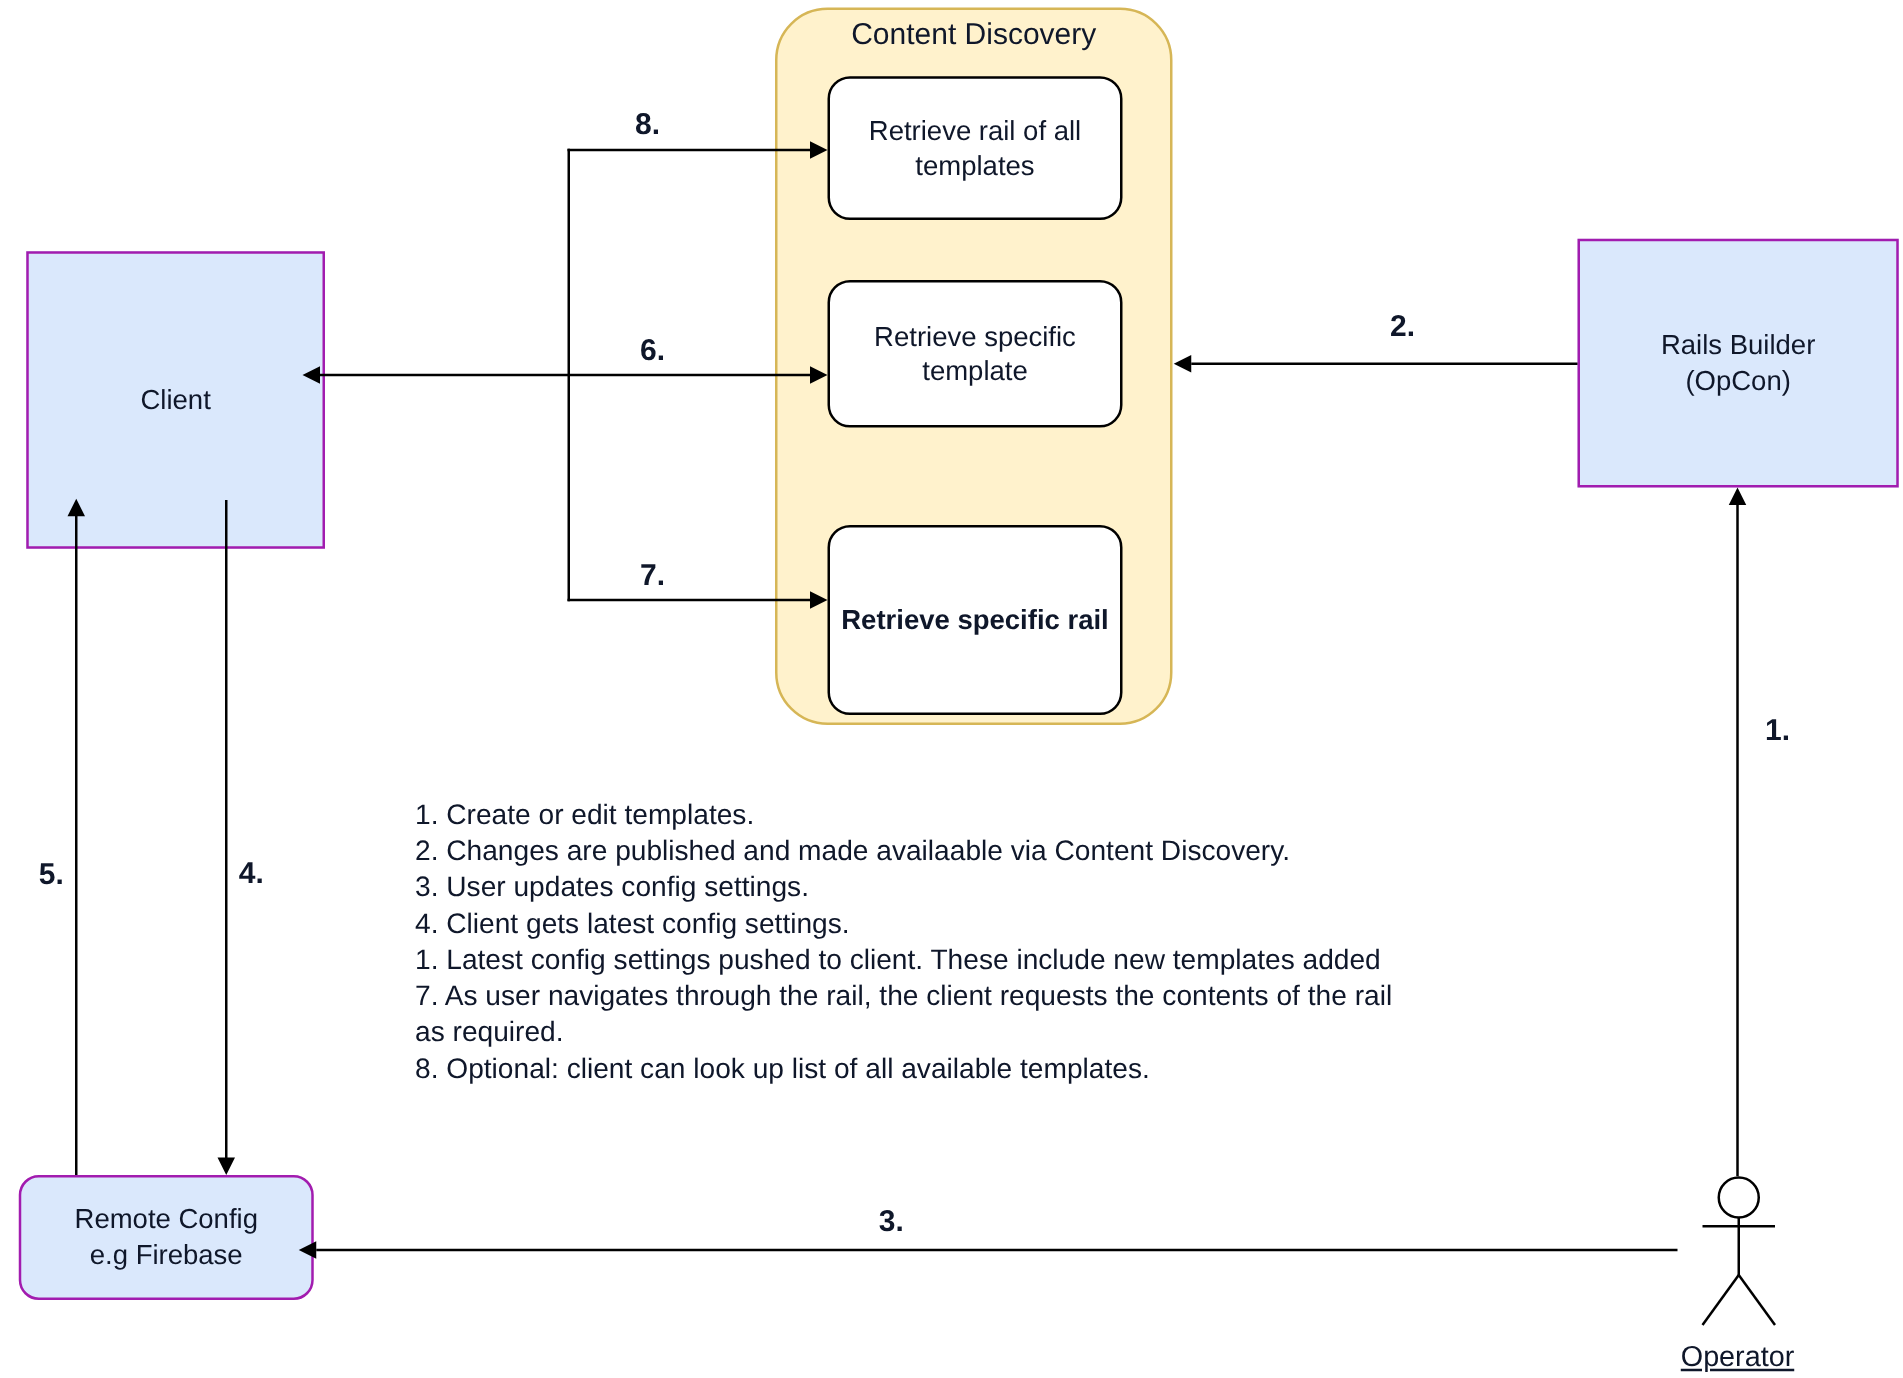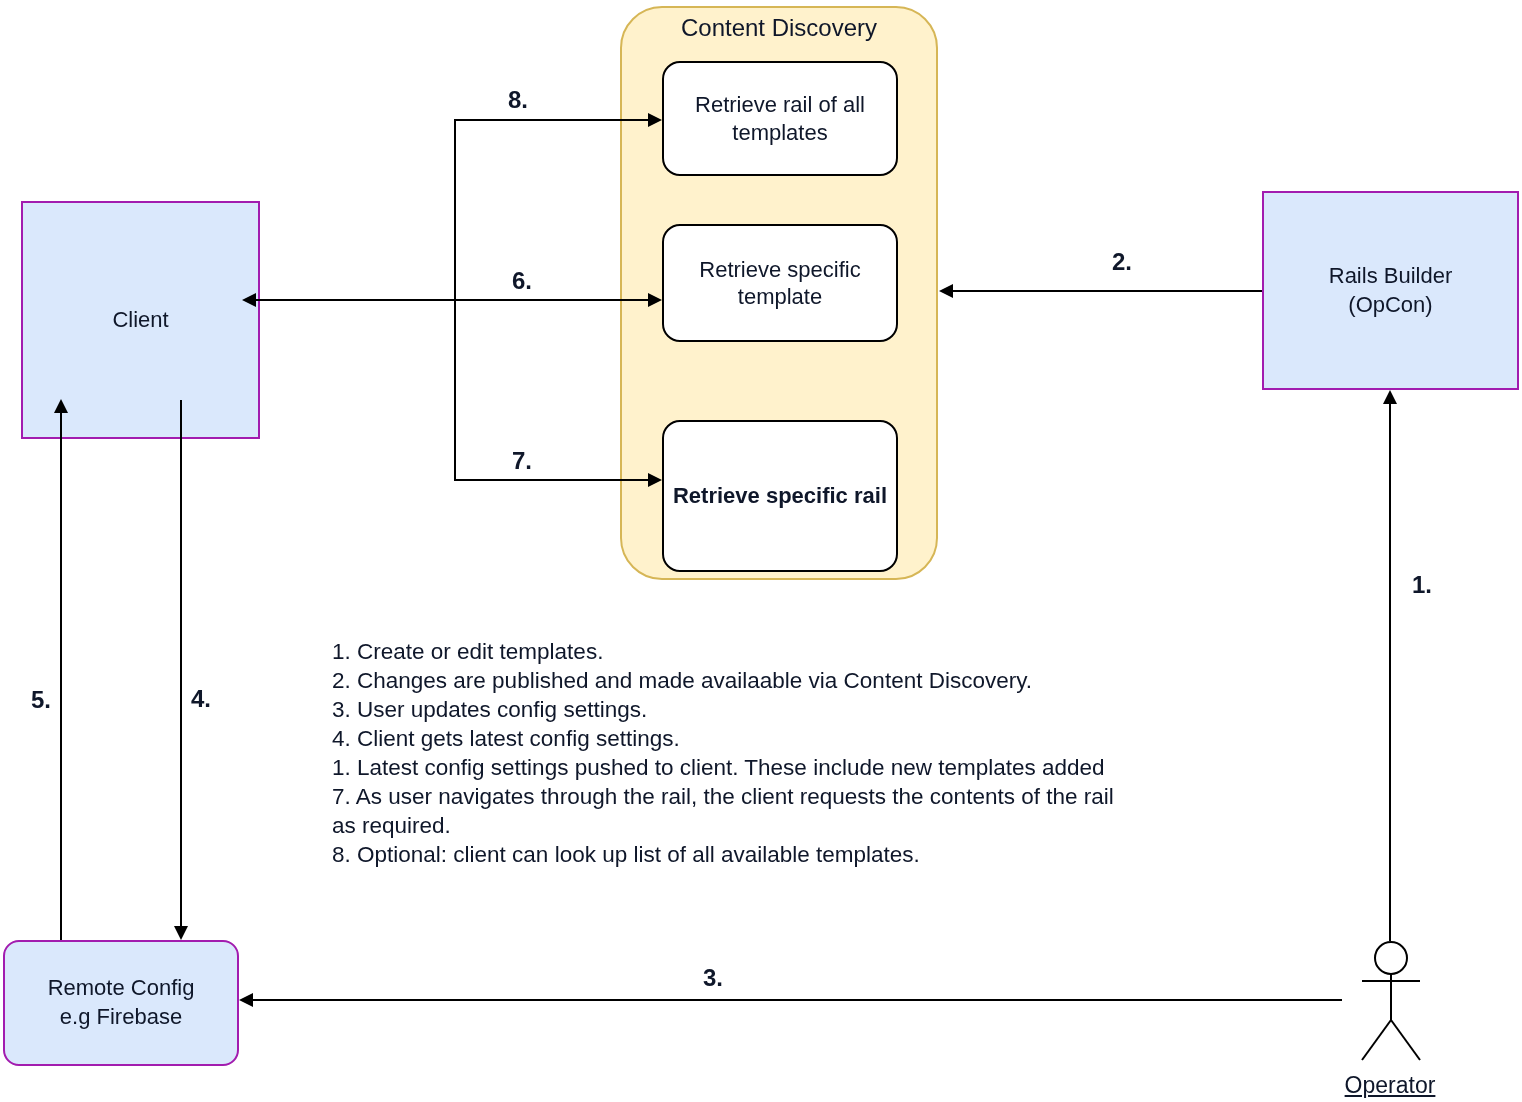--- a/index.html
+++ b/index.html
@@ -61,21 +61,21 @@
 
   <div class="process-box" style="top:61px; height:115px;">Retrieve rail of all
 templates</div>
   <div class="process-box" style="top:224px; height:118px;">Retrieve specific
 template</div>
   <div class="process-box" style="top:420px; height:152px;font-weight:bold;">Retrieve specific rail</div>
 
   <div class="node" style="left:1px; top:201px; width:239px; height:238px;margin-left:20px;">Client</div>
   <div class="node" style="left:1262px; top:191px; width:257px; height:199px;">Rails Builder
 (OpCon)</div>
-  <div class="node" style="left:3px; top:940px; width:236px; height:126px; border-radius:16px;">Remote Config
+  <div class="node" style="left:15px; top:940px; width:236px; height:100px; border-radius:16px;">Remote Config
 e.g Firebase</div>
 
   <div class="line" style="left:454px; top:119px; width:2px; height:362px;"></div>
   <div class="line" style="left:454px; top:119px; width:196px; height:2px;"></div>
   <div class="ah ah-right" style="left:648px; top:113px;"></div>
   <div class="line" style="left:256px; top:299px; width:394px; height:2px;"></div>
   <div class="ah ah-left" style="left:242px; top:293px;"></div>
   <div class="ah ah-right" style="left:648px; top:293px;"></div>
   <div class="line" style="left:454px; top:479px; width:196px; height:2px;"></div>
   <div class="ah ah-right" style="left:648px; top:473px;"></div>

